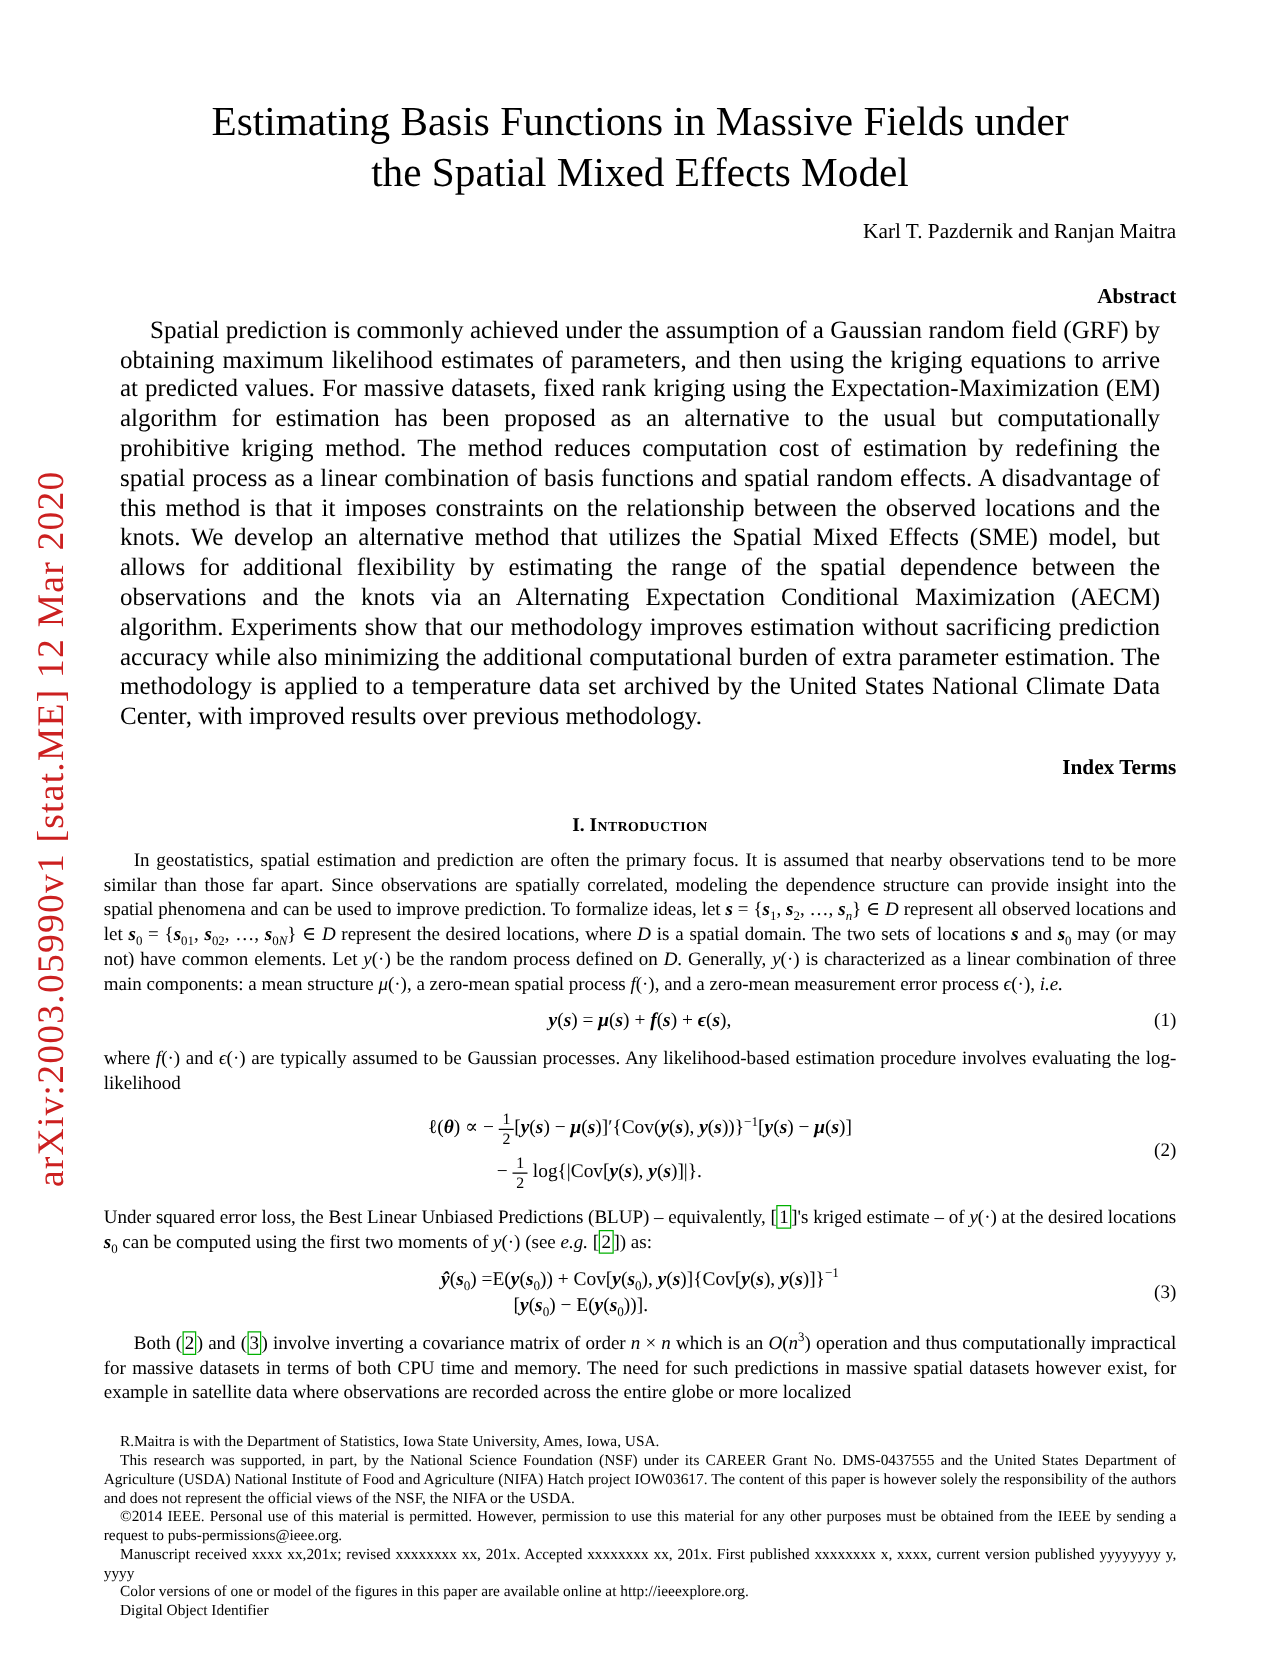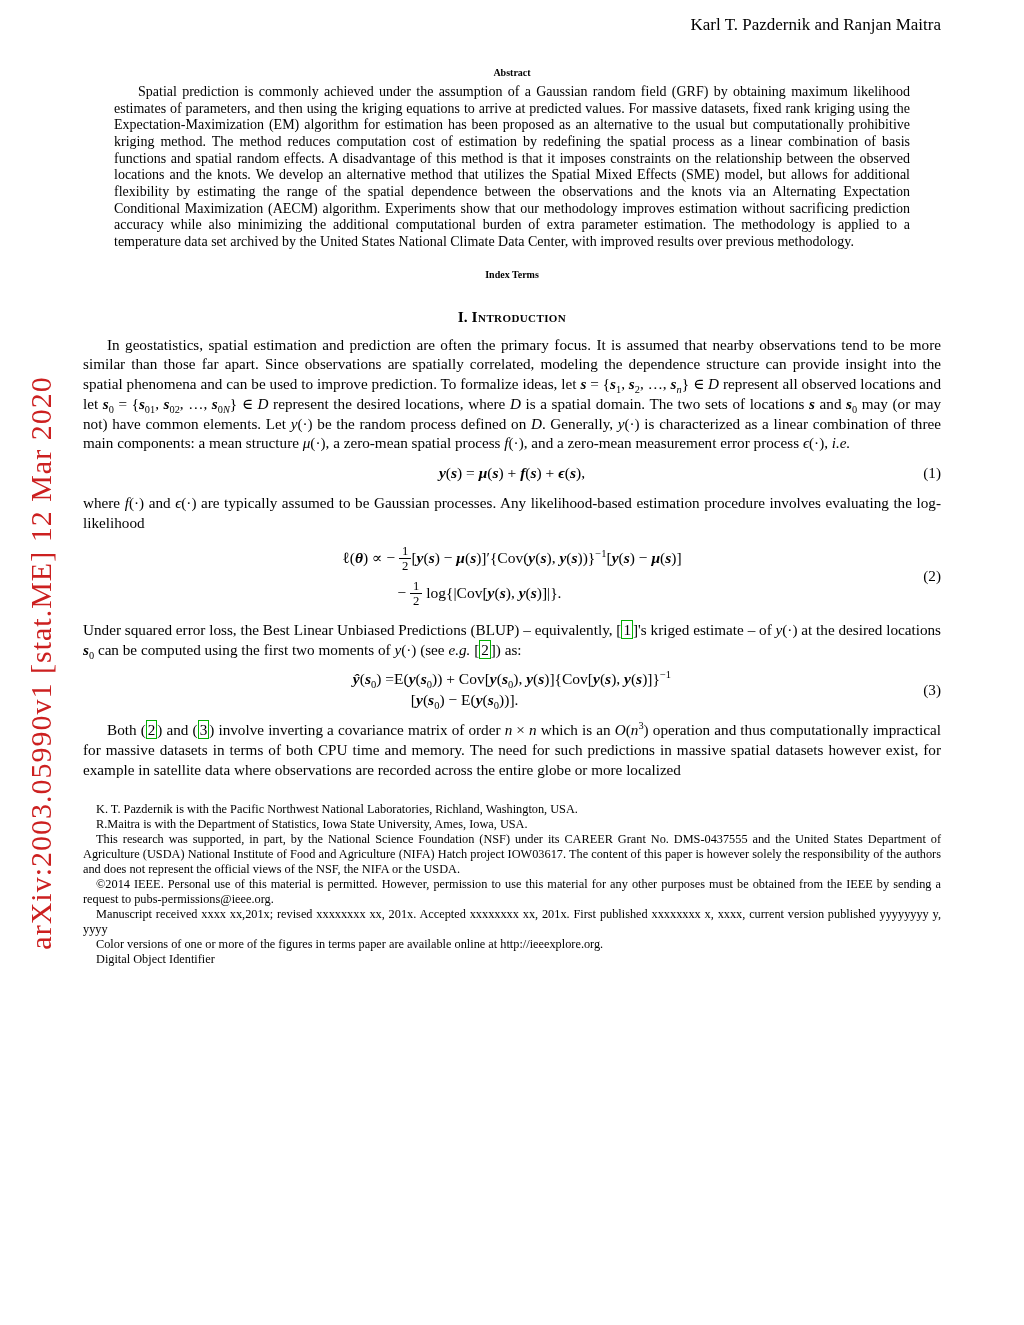--- a/index.html
+++ b/index.html
@@ -15,24 +15,24 @@
     transform:translateY(-50%) rotate(180deg);
     font-size:30px; letter-spacing:1px;
     white-space:nowrap;
   }
   .content { margin:0 83px; }
   .title {
     font-size:33px; font-weight:normal; text-align:center;
     margin:78px 0 0 0; line-height:1.24;
   }
   .authors { text-align:right; font-size:17px; margin-top:15px; }
-  .blk-head { text-align:center; font-size:10px; font-weight:bold; margin:32px 0 6px 0; }
+  .blk-head { text-align:right; font-size:17px; font-weight:bold; margin:32px 0 6px 0; }
   .blk-head.idx { margin-top:18px; }
   .abstract, .indexterms {
-    margin:0 31px; font-size:14px; line-height:1.19;
+    margin:0 13px; font-size:20px; line-height:1.19;
     text-align:justify; text-indent:24px;
   }
   .sec {
     text-align:center; font-size:15.5px; font-weight:bold;
     margin:28px 0 9px 0;
   }
   .sc { font-variant:small-caps; letter-spacing:0.4px; }
   p.body { font-size:15.2px; line-height:1.3; text-align:justify; margin:0; }
   p.indent { text-indent:24px; }
   sub, sup { font-size:0.68em; line-height:0; }
@@ -55,20 +55,21 @@
   .footnotes { margin-top:22px; font-size:12.3px; line-height:1.22; }
   .footnotes p.fn { margin:0; text-indent:13px; text-align:justify; }
 </style>
 </head>
 <body>
 
 <div class="arxiv-stamp" style="color: rgb(204, 32, 32);">arXiv:2003.05990v1  [stat.ME]  12 Mar 2020</div>
 
 <div class="content">
 
+  <h1 class="title"><span>Estimating Basis Functions in Massive Fields under</span><br><span>the Spatial Mixed Effects Model</span></h1>
 
   <div class="authors">Karl T. Pazdernik and Ranjan Maitra</div>
 
   <div class="blk-head">Abstract</div>
   <p class="abstract">Spatial prediction is commonly achieved under the assumption of a Gaussian random field (GRF) by obtaining maximum likelihood estimates of parameters, and then using the kriging equations to arrive at predicted values. For massive datasets, fixed rank kriging using the Expectation-Maximization (EM) algorithm for estimation has been proposed as an alternative to the usual but computationally prohibitive kriging method. The method reduces computation cost of estimation by redefining the spatial process as a linear combination of basis functions and spatial random effects. A disadvantage of this method is that it imposes constraints on the relationship between the observed locations and the knots. We develop an alternative method that utilizes the Spatial Mixed Effects (SME) model, but allows for additional flexibility by estimating the range of the spatial dependence between the observations and the knots via an Alternating Expectation Conditional Maximization (AECM) algorithm. Experiments show that our methodology improves estimation without sacrificing prediction accuracy while also minimizing the additional computational burden of extra parameter estimation. The methodology is applied to a temperature data set archived by the United States National Climate Data Center, with improved results over previous methodology.</p>
 
   <div class="blk-head idx">Index Terms</div>
 
   <h2 class="sec"><span>I.</span> <span class="sc">Introduction</span></h2>
 
@@ -92,22 +93,21 @@
 
   <div class="equation">
     <div class="eq-spacer"></div>
     <div class="eq-body"><span class="eq-lines"><span class="eq-line"><b><i>ŷ</i></b>(<b><i>s</i></b><sub>0</sub>) =E(<b><i>y</i></b>(<b><i>s</i></b><sub>0</sub>)) + Cov[<b><i>y</i></b>(<b><i>s</i></b><sub>0</sub>), <b><i>y</i></b>(<b><i>s</i></b>)]{Cov[<b><i>y</i></b>(<b><i>s</i></b>), <b><i>y</i></b>(<b><i>s</i></b>)]}<sup>−1</sup></span><span class="eq-line l3">[<b><i>y</i></b>(<b><i>s</i></b><sub>0</sub>) − E(<b><i>y</i></b>(<b><i>s</i></b><sub>0</sub>))].</span></span></div>
     <div class="eq-num">(3)</div>
   </div>
 
   <p class="body indent">Both (<span class="cite">2</span>) and (<span class="cite">3</span>) involve inverting a covariance matrix of order <i>n</i> × <i>n</i> which is an <i>O</i>(<i>n</i><sup>3</sup>) operation and thus computationally impractical for massive datasets in terms of both CPU time and memory. The need for such predictions in massive spatial datasets however exist, for example in satellite data where observations are recorded across the entire globe or more localized</p>
 
   <div class="footnotes">
-    <p class="fn">K. T. Pazdernik is with the Pacific Northwest National Laboratories, Richland, Washington, USA.</p>
     <p class="fn">R.Maitra is with the Department of Statistics, Iowa State University, Ames, Iowa, USA.</p>
     <p class="fn">This research was supported, in part, by the National Science Foundation (NSF) under its CAREER Grant No. DMS-0437555 and the United States Department of Agriculture (USDA) National Institute of Food and Agriculture (NIFA) Hatch project IOW03617. The content of this paper is however solely the responsibility of the authors and does not represent the official views of the NSF, the NIFA or the USDA.</p>
     <p class="fn">©2014 IEEE. Personal use of this material is permitted. However, permission to use this material for any other purposes must be obtained from the IEEE by sending a request to pubs-permissions@ieee.org.</p>
     <p class="fn">Manuscript received xxxx xx,201x; revised xxxxxxxx xx, 201x. Accepted xxxxxxxx xx, 201x. First published xxxxxxxx x, xxxx, current version published yyyyyyyy y, yyyy</p>
-    <p class="fn">Color versions of one or more of the figures in terms paper are available online at http://ieeexplore.org.</p>
+    <p class="fn">Color versions of one or model of the figures in this paper are available online at http://ieeexplore.org.</p>
     <p class="fn">Digital Object Identifier</p>
   </div>
 
 </div>
 
 </body></html>

